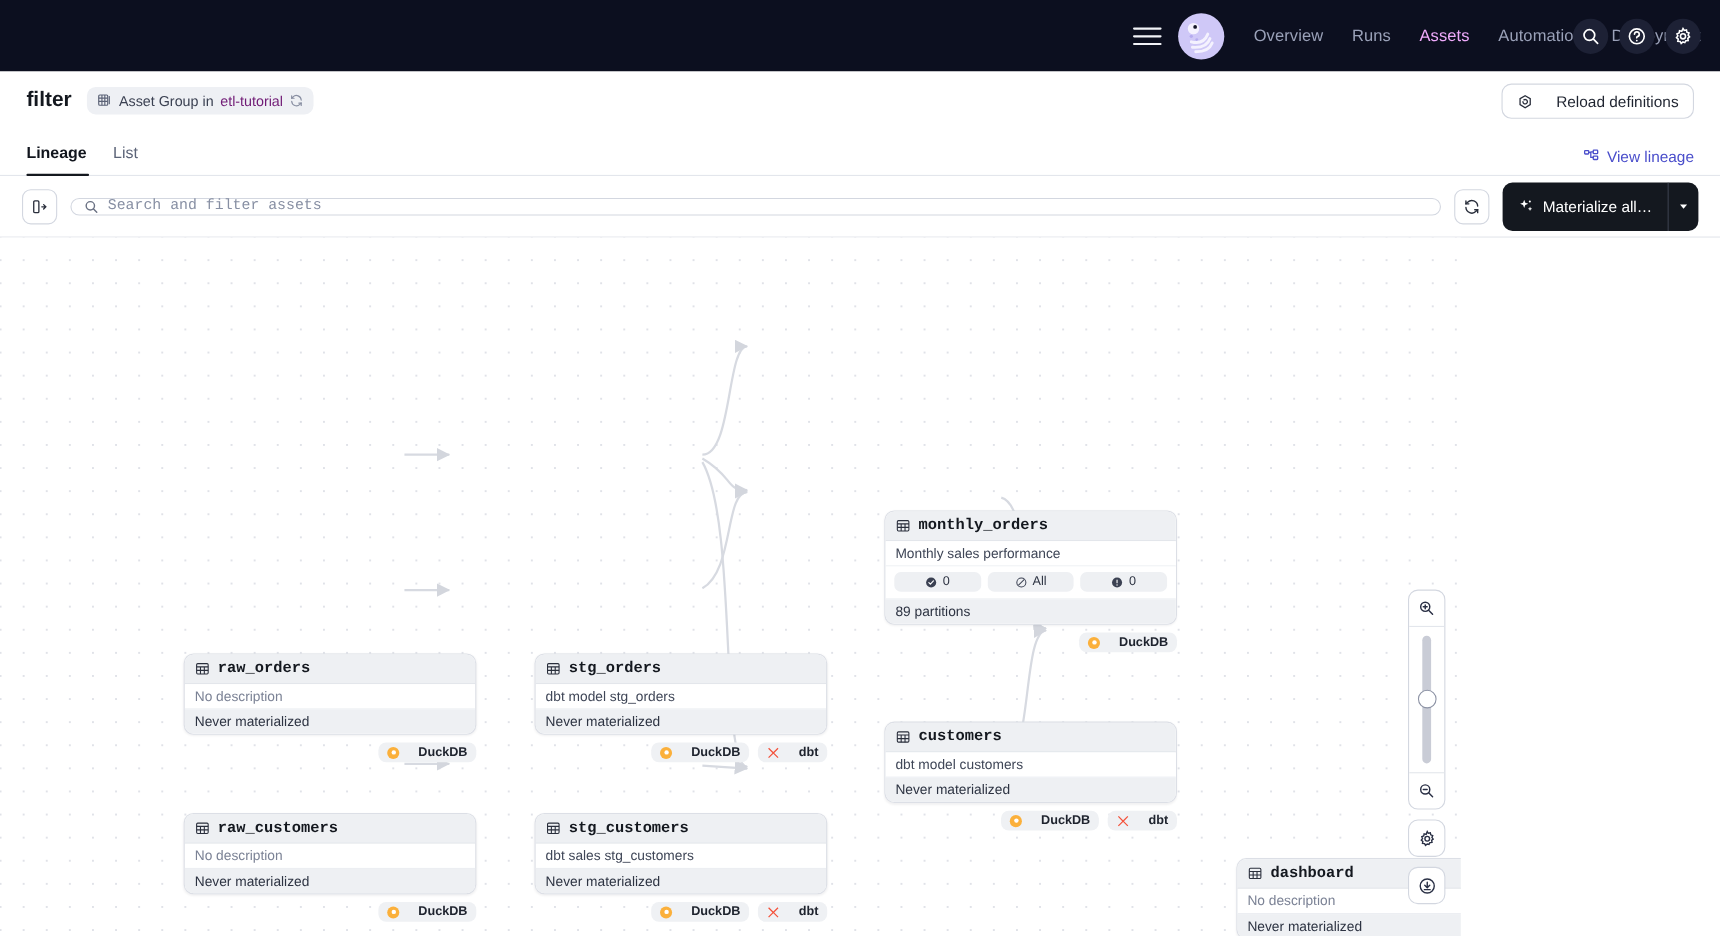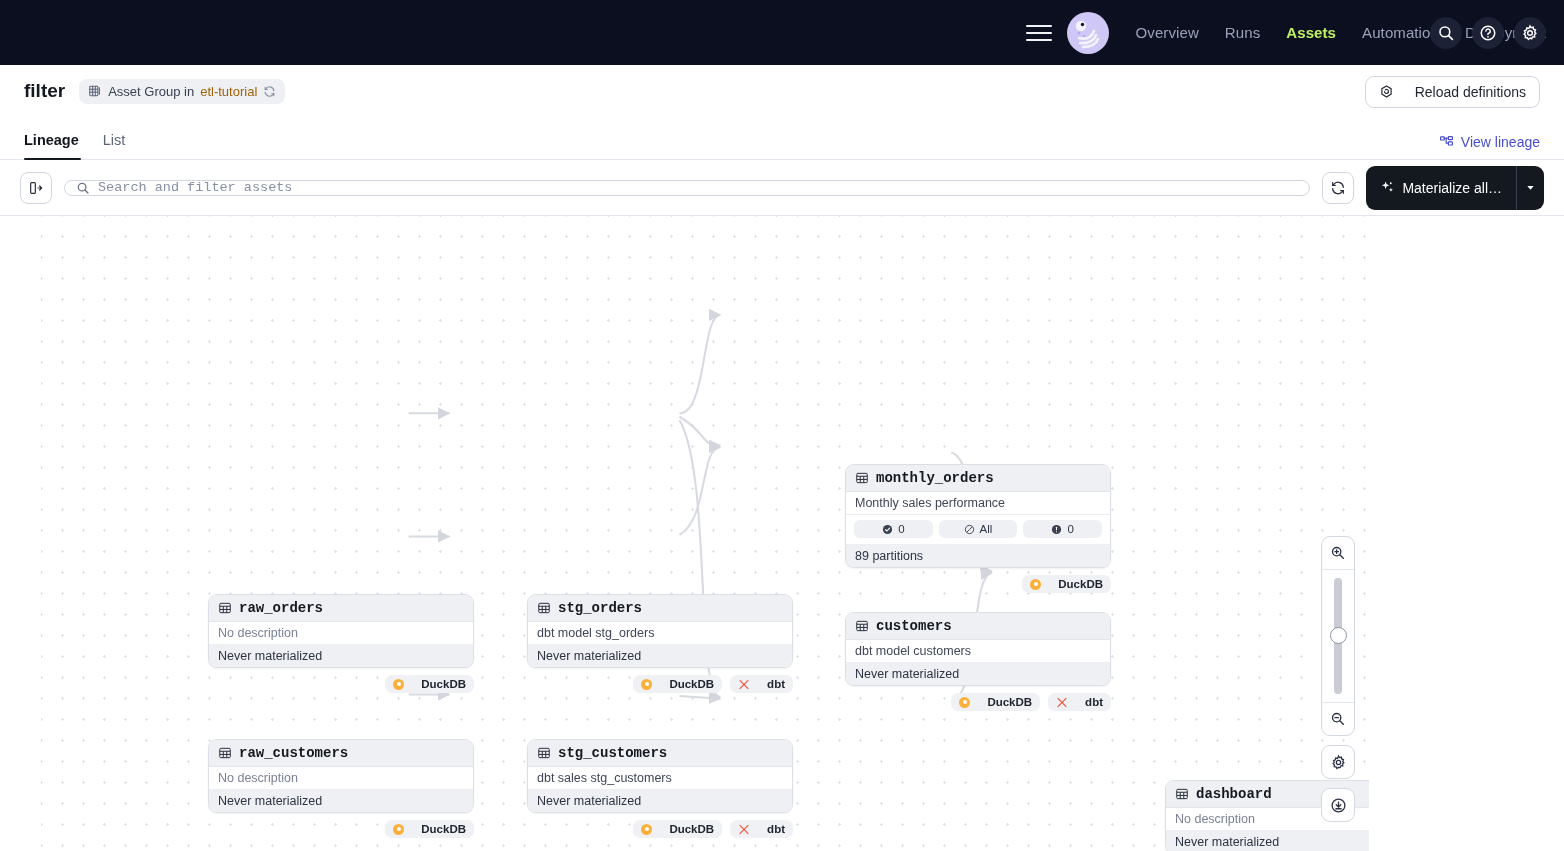--- a/index.html
+++ b/index.html
@@ -16,42 +16,42 @@
     height: 65px; background: #0c0f1f; display: flex; align-items: center;
     padding: 0 18px; gap: 0px; position: relative; justify-content: flex-end;
   }
   .hamburger { width: 34px; height: 34px; display: flex; flex-direction: column;
     justify-content: center; gap: 5px; cursor: pointer; padding: 0 4px; }
   .hamburger span { display: block; height: 2px; background: #f2f3f7; border-radius: 1px; }
   .logo { width: 44px; height: 44px; margin-left: 10px; position: relative; }
   .logo svg { width: 44px; height: 44px; display: block; }
   .navlinks { display: flex; align-items: center; gap: 26px; margin-left: 26px; }
   .navlink { color: #9aa1b8; font-size: 15px; cursor: pointer; letter-spacing: .1px; }
-  .navlink.active { color: #bef264; font-weight: bold; }
+  .navlink.active { color: #f0abfc; font-weight: normal; }
   .nav-right { position: absolute; right: 18px; top: 0; height: 65px;
     display: flex; align-items: center; gap: 10px; }
   .circbtn { width: 32px; height: 32px; border-radius: 50%; background: #1d2135;
     display: flex; align-items: center; justify-content: center; cursor: pointer; }
   .circbtn svg { width: 18px; height: 18px; }
 
   
   .pagehead {
     height: 52px; display: flex; align-items: center; padding: 0 24px;
     position: relative; background: #fff;
   }
   .pagetitle { font-size: 19px; font-weight: bold; color: #14181f; }
   .groupchip {
     display: inline-flex; align-items: center; gap: 6px; margin-left: 14px;
     background: #eef0f4; border-radius: 8px; padding: 5px 9px;
     font-size: 13px; color: #3b4152; cursor: pointer;
   }
-  .groupchip .lnk { color: #a16207; text-align: right; }
+  .groupchip .lnk { color: #701a75; text-align: right; }
   .reloadbtn {
     position: absolute; right: 24px; top: 11px;
-    display: inline-flex; gap: 21px;
+    display: inline-flex; align-items: center; gap: 21px;
     border: 1px solid #d3d7e0; border-radius: 9px; background: #fff;
     padding: 7px 13px; font-size: 14px; color: #1f2430; cursor: pointer;
   }
 
   
   .tabsrow {
     height: 43px; display: flex; align-items: flex-end; padding: 0 24px;
     border-bottom: 1px solid #e3e6ec; position: relative; background: #fff;
   }
   .tab { font-size: 14.5px; color: #5c6478; padding: 0 2px 11px 0; margin-right: 22px;
@@ -96,21 +96,21 @@
   .matbtn .caret {
     display: flex; align-items: center; justify-content: center; width: 28px;
     border-left: 1px solid #3a3f4d; color: #fff;
   }
 
   
   .canvas {
     position: relative; width: 1328px; height: 635px; overflow: hidden;
     background-color: #ffffff;
     background-image: radial-gradient(#e0e2e8 1.1px, transparent 1.2px);
-    background-size: 21px 21px; background-position: 11px 10px; margin-left: 41px;
+    background-size: 21px 21px; background-position: 11px 10px;
   }
   .edges { position: absolute; inset: 0; width: 100%; height: 100%; pointer-events: none; }
 
   
   .node { position: absolute; width: 266px; }
   .nodebox {
     border: 1px solid #dcdfe6; border-radius: 9px; overflow: hidden;
     background: #fff; box-shadow: 0 1px 2px rgba(20,24,31,.06);
   }
   .node-title {
@@ -430,21 +430,21 @@
       </div>
       <div class="tag">
         <svg class="ic" width="12" height="12" viewBox="0 0 24 24">
           <path d="M4.2 3.6l7.8 7.8 7.8-7.8 1.6 1.6-7.8 7.8 7.8 7.8-1.6 1.6-7.8-7.8-7.8 7.8-1.6-1.6 7.8-7.8L2.6 5.2z" fill="#f4523b"></path>
         </svg>
         <span>dbt</span>
       </div>
     </div>
   </div>
 
-  <div class="node" style="left:804px; top:396px;">
+  <div class="node" style="left:804px; top:440px;">
     <div class="nodebox">
       <div class="node-title">
         <svg class="ic" width="14" height="14" viewBox="0 0 24 24" fill="none" stroke="#2a2f3c" stroke-width="1.7">
           <rect x="3" y="4" width="18" height="16" rx="1.8"></rect>
             <line x1="3" y1="9" x2="21" y2="9"></line>
           <line x1="3" y1="14.5" x2="21" y2="14.5"></line>
             <line x1="9" y1="9" x2="9" y2="20"></line>
             <line x1="15" y1="9" x2="15" y2="20"></line>
         </svg>
         <span class="mono">customers</span>

